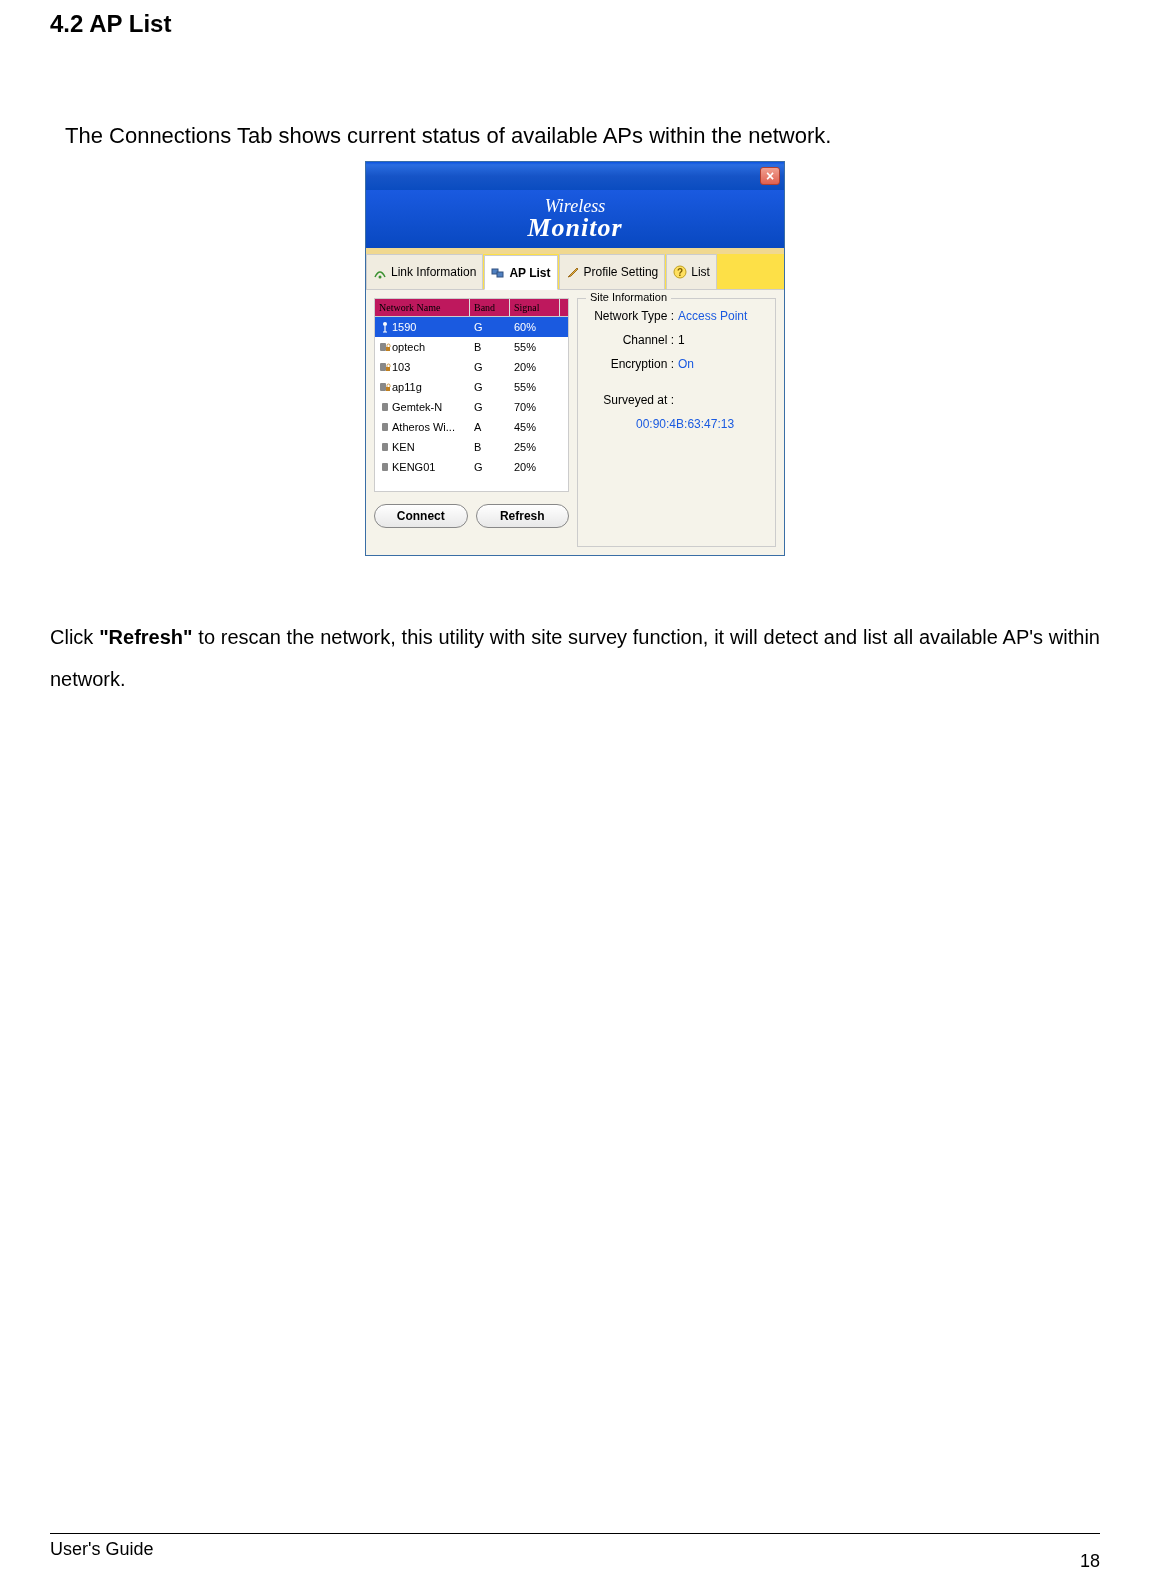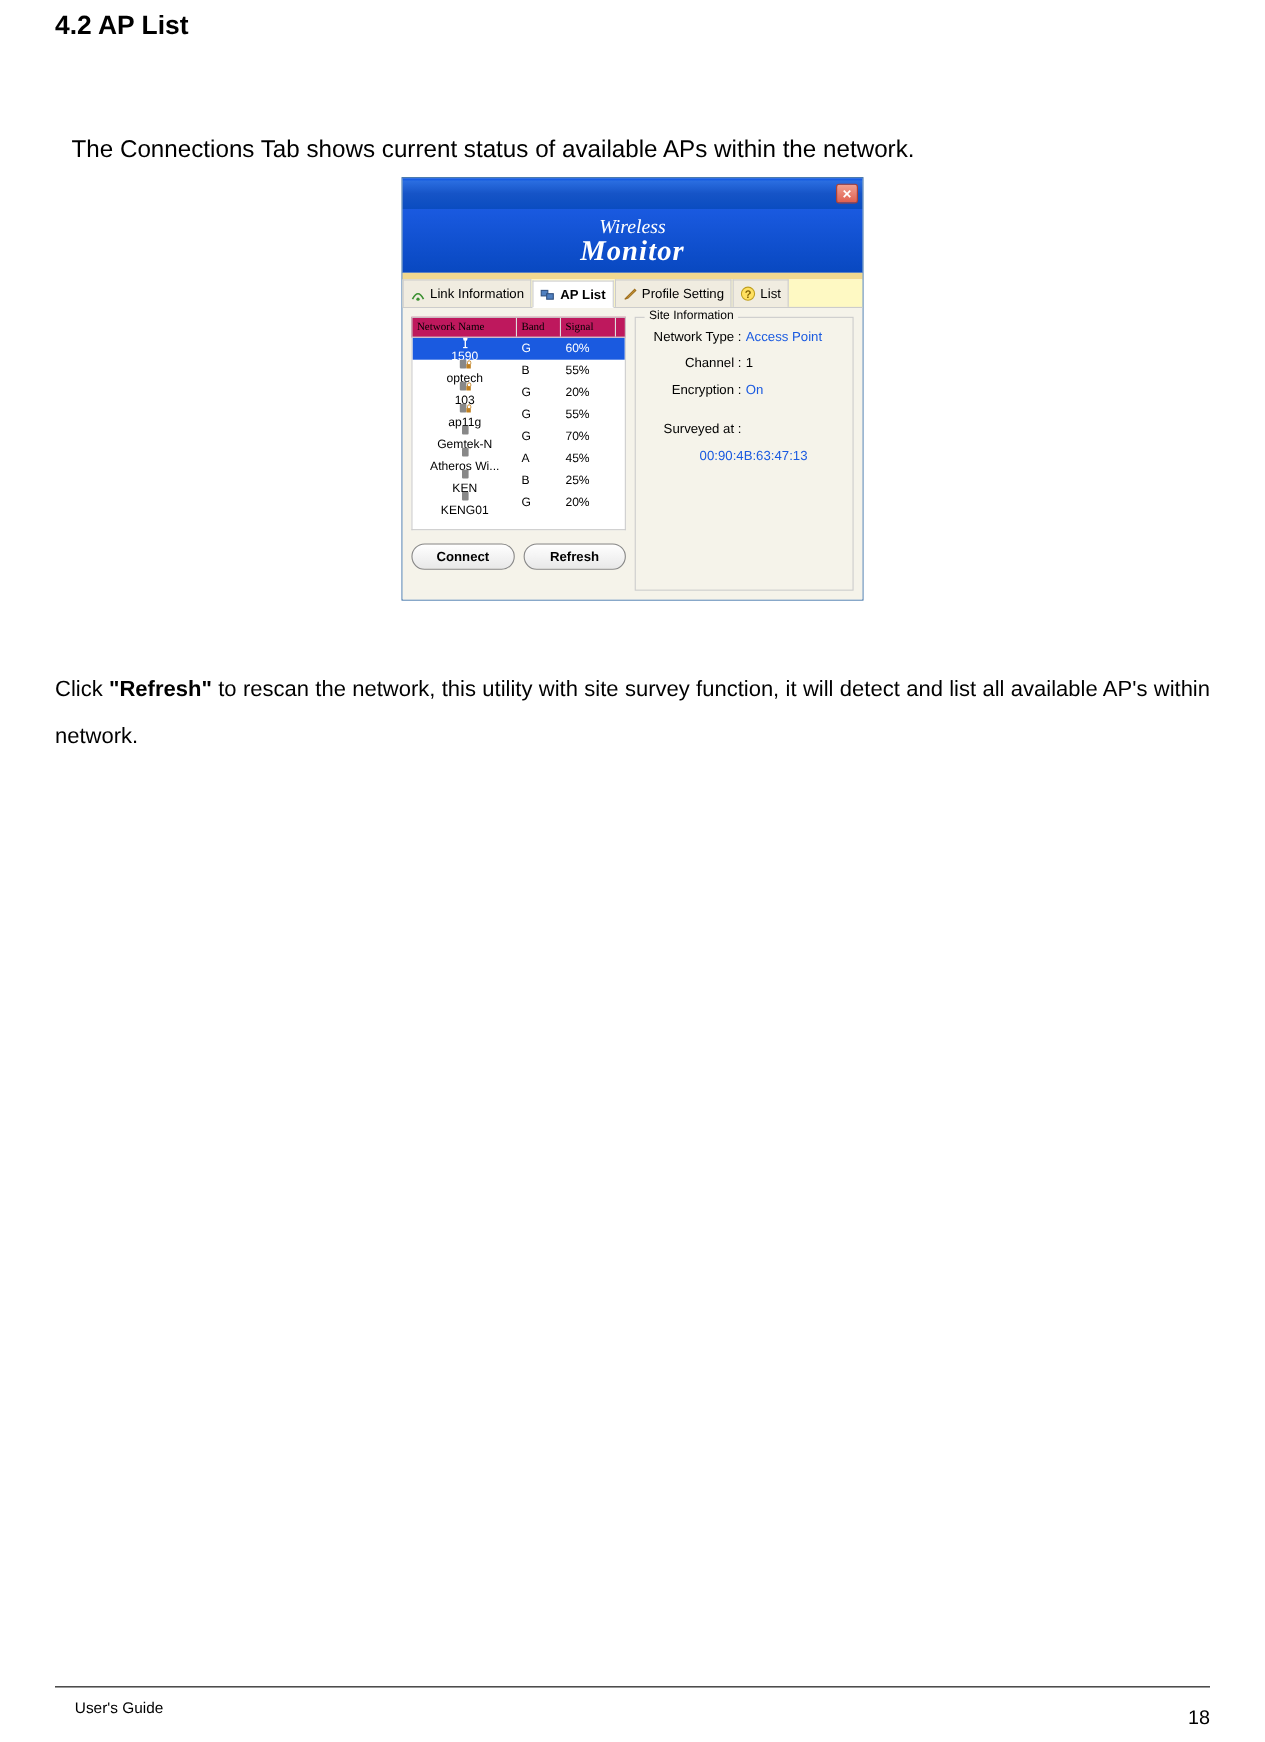--- a/index.html
+++ b/index.html
@@ -63,23 +63,23 @@
       line-height: 1;
     }
     .logo-text .top { font-size: 18px; }
     .logo-text .bottom { font-size: 26px; font-weight: bold; letter-spacing: 1px; }
     .toolbar-strip {
       background: #f0d890;
       height: 6px;
     }
     .tabs {
       display: flex;
-      background: #fef9c3;
+      background: #fde047;
       border-bottom: 1px solid #ccc;
-      height: 26px;
+      height: 36px;
       font-size: 12px;
     }
     .tab {
       display: flex;
       align-items: center;
       padding: 0 6px;
       border: 1px solid #ccc;
       border-bottom: none;
       margin-right: 1px;
       background: #f0ece0;
@@ -141,21 +141,20 @@
       color: #fff;
     }
     .list-row .cell { padding: 0 4px; }
     .list-row .cell-name {
       width: 95px;
       display: flex;
       align-items: center;
       gap: 1px;
       overflow: hidden;
       white-space: nowrap;
-      flex-direction: column;
     }
     .list-row .cell-band { width: 40px; }
     .list-row .cell-signal { width: 50px; }
     .ap-icon {
       width: 12px;
       height: 12px;
       display: inline-block;
       flex-shrink: 0;
     }
     .buttons-row {
@@ -218,22 +217,22 @@
     .footer-line {
       position: absolute;
       bottom: 50px;
       left: 50px;
       right: 50px;
       border-top: 1px solid #000;
     }
     .footer-text {
       position: absolute;
       bottom: 24px;
-      left: 68px;
-      font-size: 14px;
+      left: 50px;
+      font-size: 18px;
     }
     .page-number {
       position: absolute;
       bottom: 12px;
       right: 50px;
       font-size: 18px;
     }
   </style>
 </head>
 <body>

